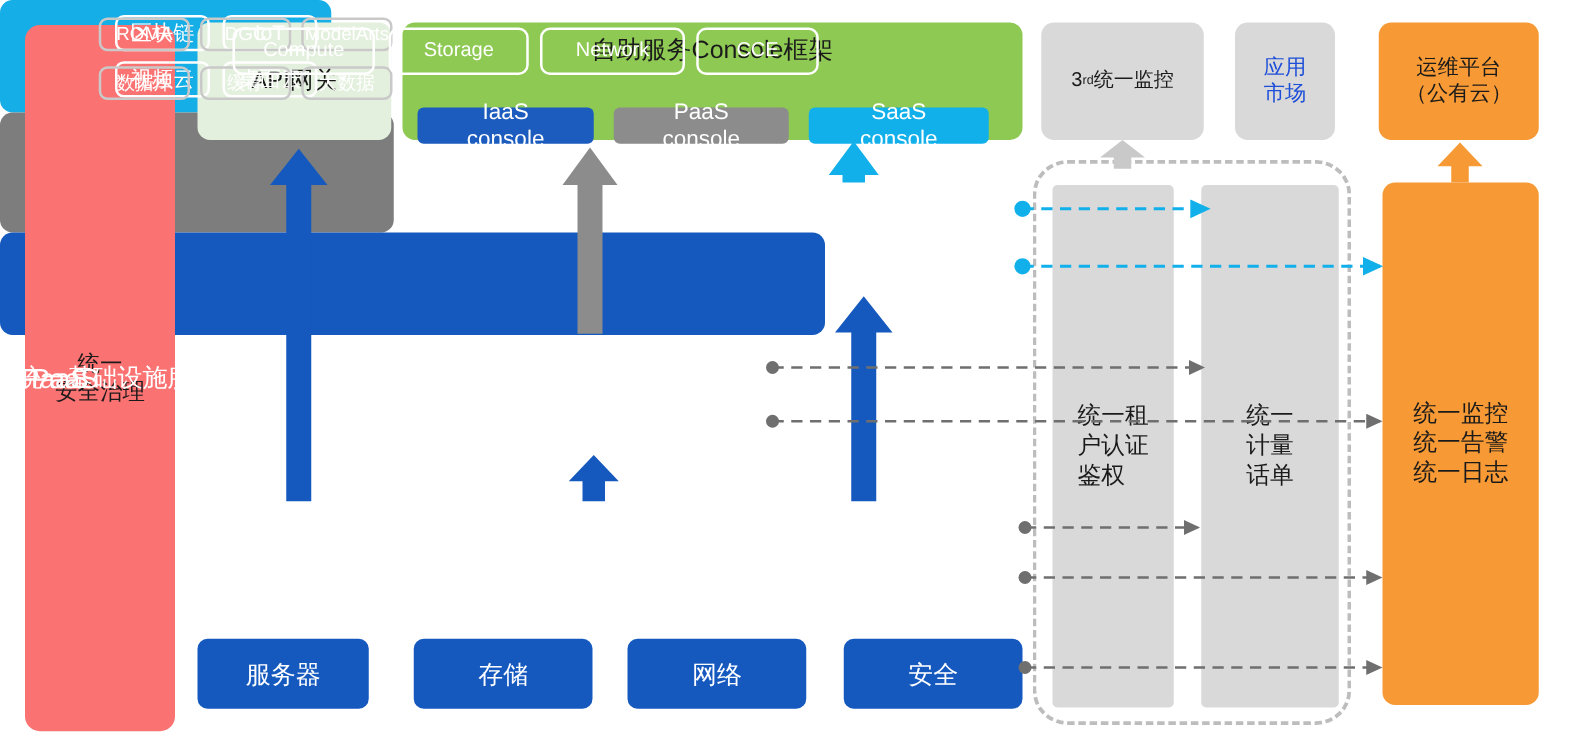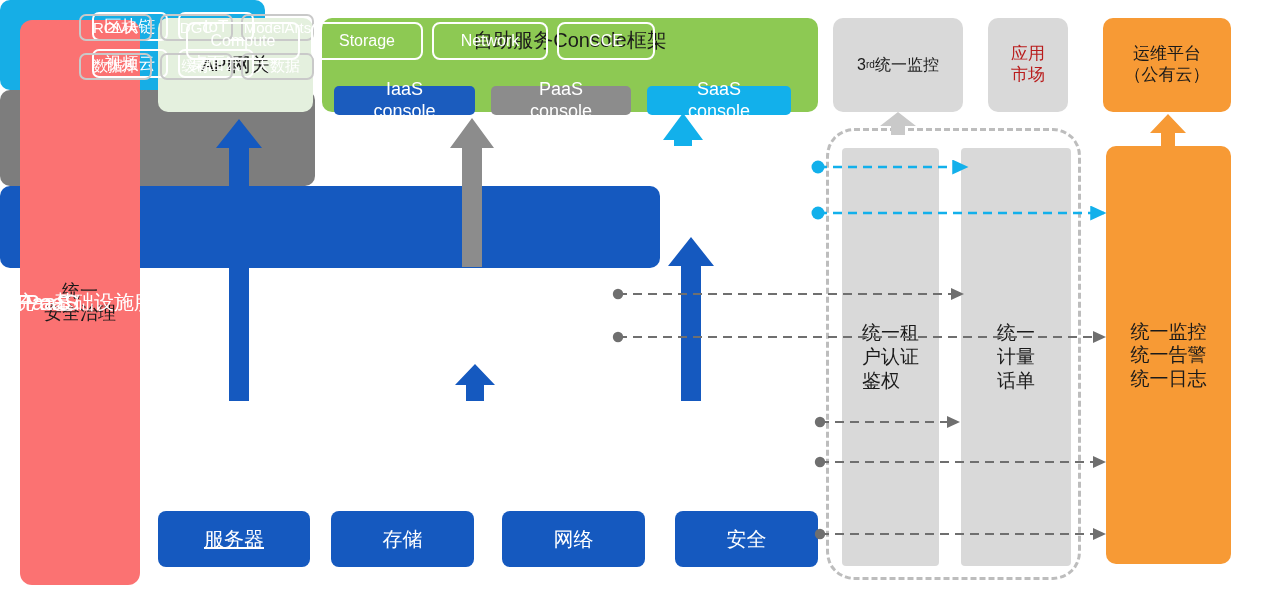--- a/index.html
+++ b/index.html
@@ -79,21 +79,21 @@
   #chip-saas { left: 325px; width: 144px; background: #12b0eb; }
 
   
   #third-party-cms {
     left: 833px; top: 18px; width: 130px; height: 94px;
     background: #d9d9d9; color: #1a1a1a; font-size: 16px;
   }
   #third-party-cms sup { font-size: 10px; vertical-align: super; }
   #app-market {
     left: 988px; top: 18px; width: 80px; height: 94px;
-    background: #d9d9d9; color: #b91c1c; font-size: 17px;
+    background: #d9d9d9; color: #1d4ed8; font-size: 17px;
   }
 
   
   #ops-platform {
     left: 1103px; top: 18px; width: 128px; height: 94px;
     background: #f79a35; color: #1a1a1a; font-size: 17px;
   }
   
   #monitoring-column {
     left: 1106px; top: 146px; width: 125px; height: 418px;
@@ -178,21 +178,21 @@
   
   .hw-box {
     position: absolute;
     top: 511px; height: 56px;
     background: #1559bf; color: #ffffff;
     border-radius: 8px;
     display: flex; align-items: center; justify-content: center;
     font-size: 20px;
     box-sizing: border-box;
   }
-  #hw-0 { left: 158px; width: 152px; text-decoration: underline; }
+  #hw-0 { left: 158px; width: 137px; }
   #hw-1 { left: 331px; width: 143px; }
   #hw-2 { left: 502px; width: 143px; }
   #hw-3 { left: 675px; width: 143px; }
 
   
   #dashed-container {
     position: absolute;
     left: 826px; top: 128px; width: 255px; height: 452px;
     border: 3px dashed #bdbdbd;
     border-radius: 28px;

